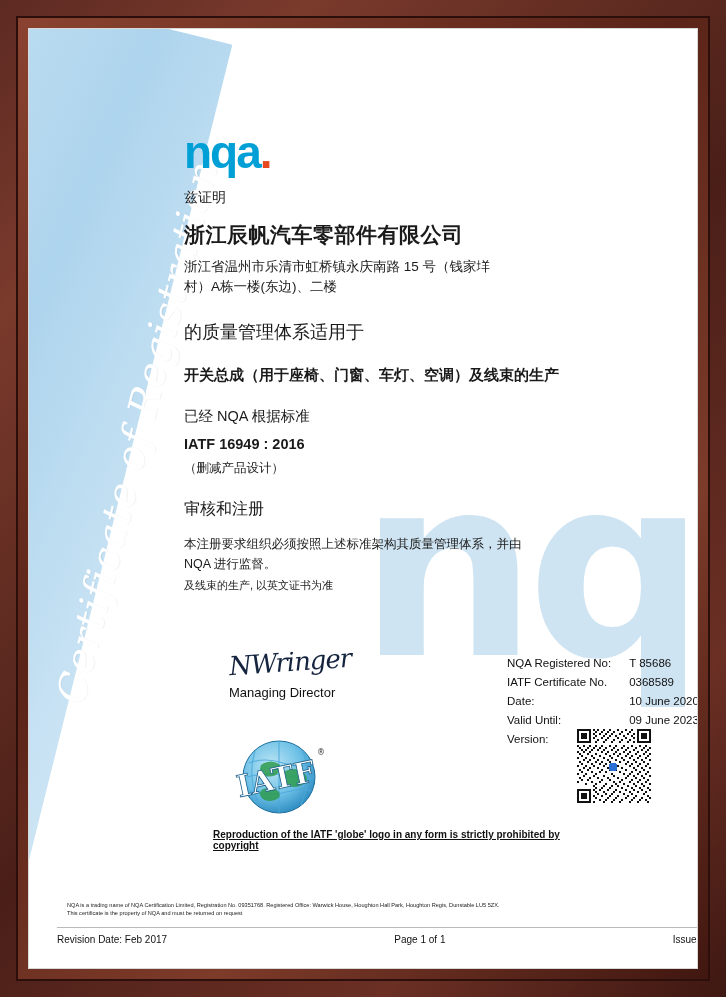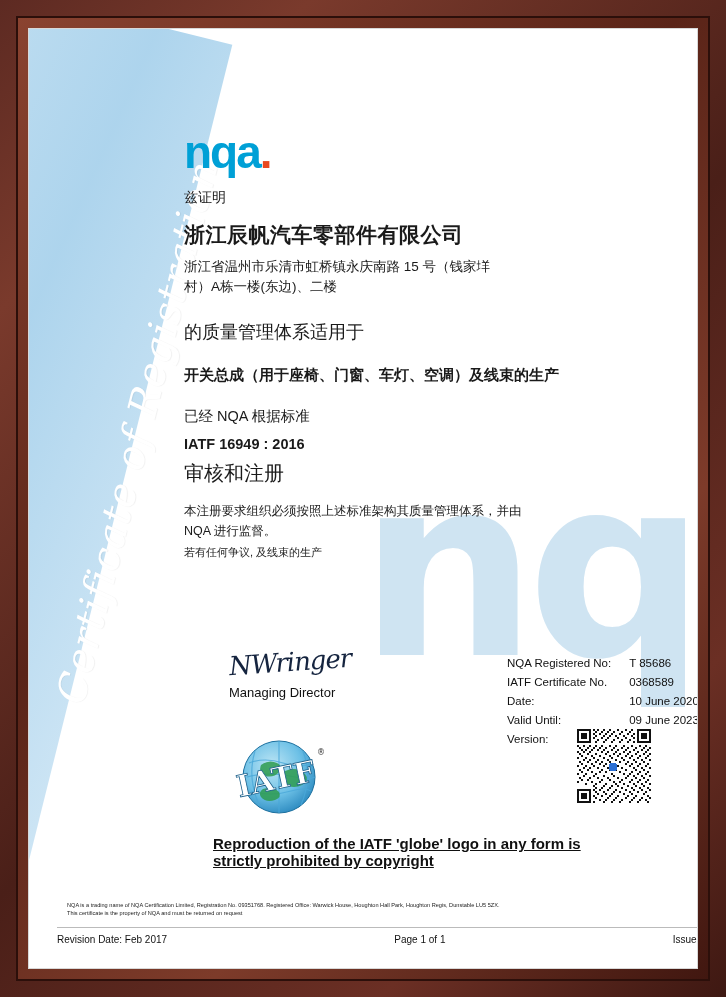--- a/index.html
+++ b/index.html
@@ -139,21 +139,21 @@
   .standard {
     font-size: 14.5px;
     font-weight: bold;
     margin: 0 0 8px 0;
   }
   .standard-note {
     font-size: 12.5px;
     margin: 0 0 22px 0;
   }
   .assessed {
-    font-size: 20px;
+    font-size: 16px;
     margin: 0 0 14px 0;
   }
   .disclaimer {
     font-size: 12.5px;
     line-height: 1.6;
     margin: 0 0 4px 0;
     max-width: 360px;
   }
   .disclaimer2 {
     font-size: 11px;
@@ -204,25 +204,24 @@
     left: 196px;
     top: 690px;
     width: 110px;
     height: 100px;
   }
   .iatf-caption {
     position: absolute;
     left: 184px;
     top: 800px;
     width: 380px;
-    font-size: 15px;
+    font-size: 10px;
     font-weight: bold;
     color: #111;
     text-decoration: underline;
-    margin-top: 6px;
   }
 
   
   .qr {
     position: absolute;
     left: 548px;
     top: 700px;
     width: 74px;
     height: 74px;
   }
@@ -284,26 +283,27 @@
       <div class="cert-line address">浙江省温州市乐清市虹桥镇永庆南路 15 号（钱家垟村）A栋一楼(东边)、二楼</div>
 
       <div class="cert-line scope-intro">的质量管理体系适用于</div>
 
       <div class="cert-line scope">开关总成（用于座椅、门窗、车灯、空调）及线束的生产</div>
 
       <div class="cert-line standard-intro">已经 NQA 根据标准</div>
 
       <div class="cert-line standard">IATF 16949 : 2016</div>
 
+      <div class="cert-line standard-note">（删减产品设计）</div>
 
       <div class="cert-line assessed">审核和注册</div>
 
       <div class="cert-line disclaimer">本注册要求组织必须按照上述标准架构其质量管理体系，并由 NQA 进行监督。</div>
 
-      <div class="cert-line disclaimer2">若有任何争议, 及线束的生产</div>
+      <div class="cert-line disclaimer2">及线束的生产, 以英文证书为准</div>
     </div>
 
     <div class="signature-block">
       <div class="sig-script">NWringer</div>
       <div class="sig-title">Managing Director</div>
     </div>
 
     <div class="details">
       <table>
         <tbody>

